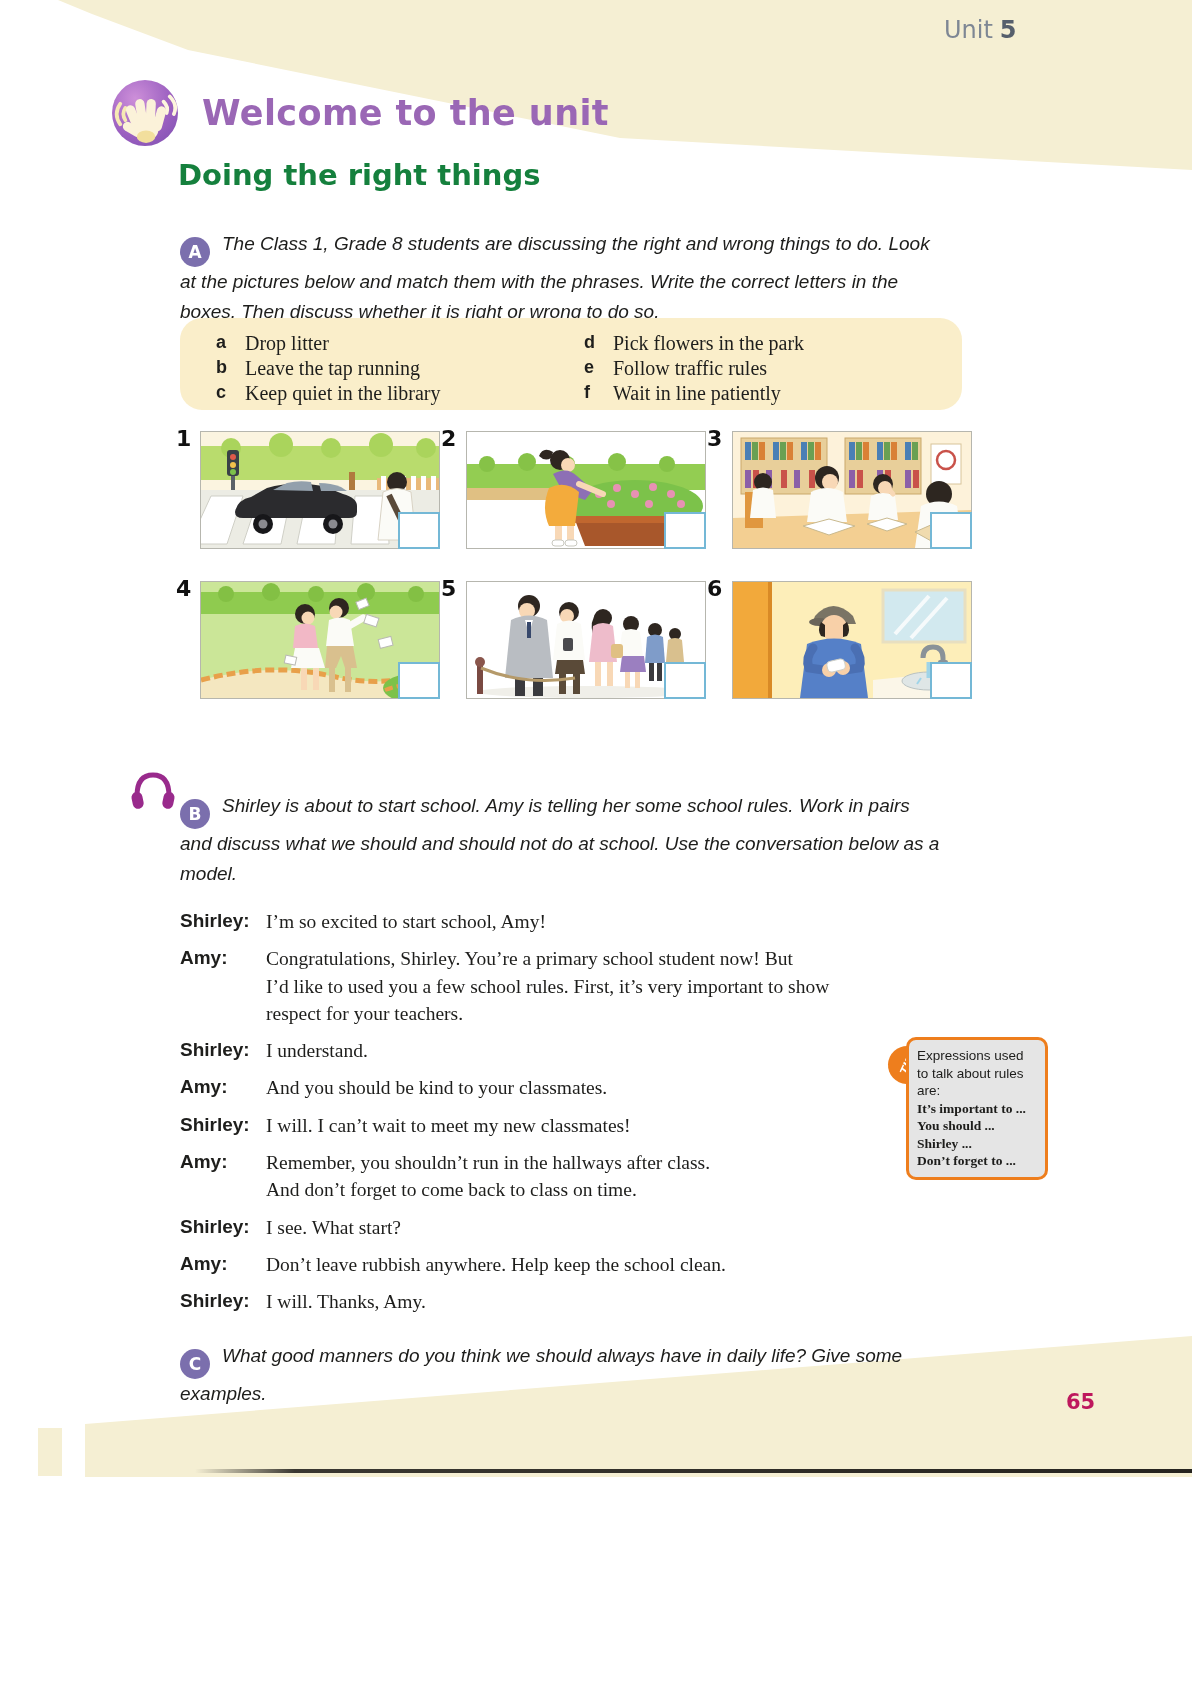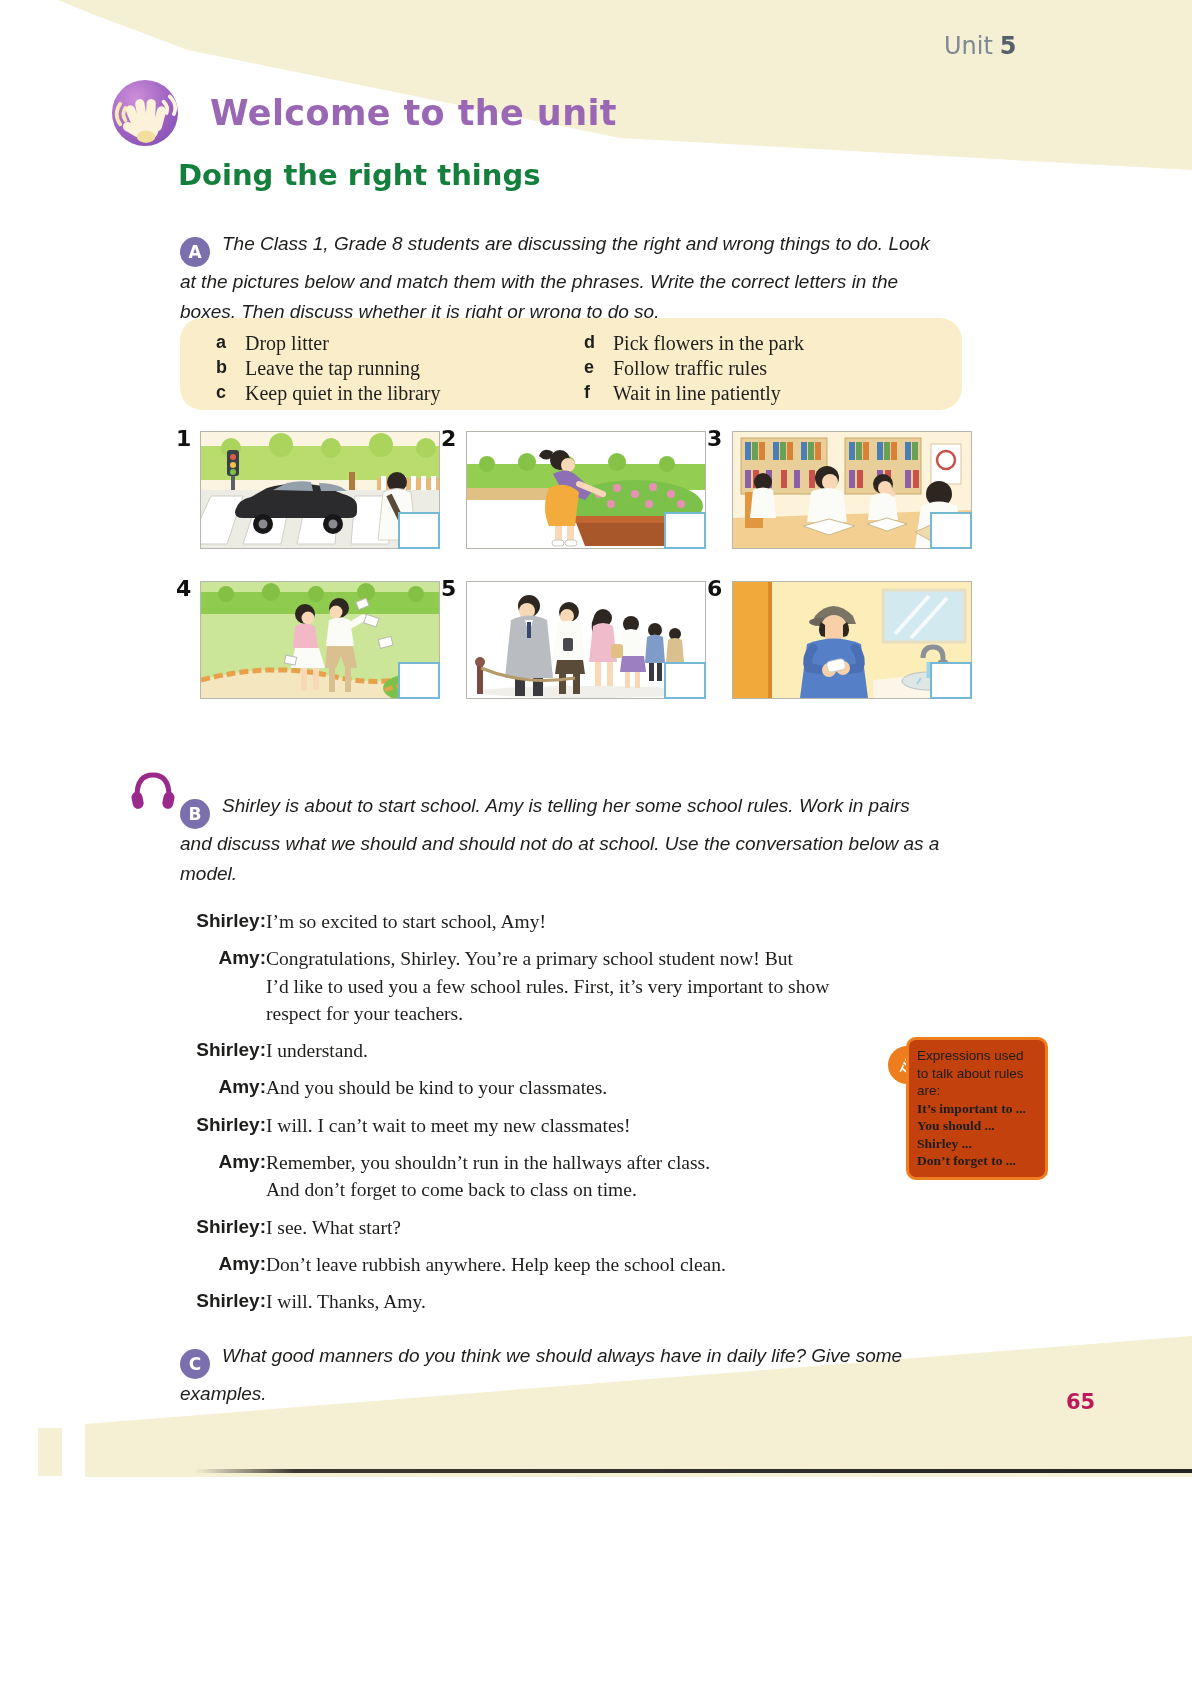--- a/index.html
+++ b/index.html
@@ -7,23 +7,23 @@
         font-family:"Liberation Sans",sans-serif;color:#1e1e1c;}
   
   .band-top{position:absolute;left:0;top:0;width:1192px;height:182px;background:#f5efd3;
             clip-path:polygon(58px 0,1192px 0,1192px 170px,620px 138px,188px 50px,92px 14px);}
   .band-bottom{position:absolute;left:0;top:1330px;width:1192px;height:148px;background:#f5efd3;
             clip-path:polygon(85px 94px,1192px 6px,1192px 147px,85px 147px);}
   .band-patch{position:absolute;left:38px;top:1428px;width:24px;height:48px;background:#f5efd3;}
   .edge-line{position:absolute;left:195px;right:0;top:1469px;height:4px;
             background:linear-gradient(to right,rgba(38,36,31,0),rgba(38,36,31,.9) 10%,#26241f);}
   
-  .unit{position:absolute;top:32px;left:944px;font-size:24px;color:#7e8794;font-family:"DejaVu Sans",sans-serif;}
+  .unit{position:absolute;top:16px;left:944px;font-size:24px;color:#7e8794;font-family:"DejaVu Sans",sans-serif;}
   .unit .n{color:#565f6c;font-weight:700;margin-left:7px;}
-  .welcome{position:absolute;left:112px;top:80px;display:flex;align-items:center;gap:32px;}
+  .welcome{position:absolute;left:112px;top:80px;display:flex;align-items:center;gap:24px;}
   .wicon{width:66px;height:66px;border-radius:50%;flex:none;
          background:radial-gradient(circle at 35% 28%,#cd8fd9,#9a5fc0 58%,#7b4fae);}
   .wtitle{font-size:35px;font-weight:700;color:#9a67b5;letter-spacing:.4px;font-family:"DejaVu Sans",sans-serif;}
   .subtitle{position:absolute;left:178px;top:158px;font-size:29px;font-weight:700;color:#15803d;
             font-family:"DejaVu Sans",sans-serif;}
   
   .intro{position:absolute;white-space:pre-line;font-style:italic;font-size:19px;line-height:1.55;color:#1d1d1b;}
   .introA{left:180px;top:210px;width:800px;}
   .introB{left:180px;top:772px;width:810px;}
   .introC{left:180px;top:1322px;width:810px;}
@@ -38,27 +38,27 @@
   .pitem{display:flex;gap:15px;font-family:"Liberation Serif",serif;font-size:20px;line-height:1.25;}
   .pletter{font-family:"Liberation Sans",sans-serif;font-weight:700;font-size:18px;width:14px;flex:none;}
   
   .pic{position:absolute;width:238px;height:116px;border:1px solid #b6b6ae;background:#fff;}
   .pic svg{display:block;}
   .pnum{position:absolute;font-weight:700;font-size:22px;font-family:"DejaVu Sans",sans-serif;color:#111;}
   .abox{position:absolute;right:-1px;bottom:-1px;width:38px;height:33px;background:#fff;border:2px solid #74b8d6;}
   
   .dialogue{position:absolute;left:180px;top:908px;width:785px;}
   .drow{display:flex;margin-bottom:10px;}
-  .spk{width:86px;flex:none;font-weight:700;font-size:19px;padding-top:2px;text-align:right;}
+  .spk{width:86px;flex:none;font-weight:700;font-size:19px;padding-top:2px;}
   .utt{font-family:"Liberation Serif",serif;font-size:19.5px;line-height:1.4;white-space:pre-line;width:699px;}
   
   .tipbadge{position:absolute;left:888px;top:1046px;width:38px;height:38px;border-radius:50%;background:#ee7e1d;
             color:#fff;display:flex;align-items:center;justify-content:center;font-style:italic;font-weight:700;
             font-size:13px;transform:rotate(-65deg);}
-  .tip{position:absolute;left:906px;top:1037px;width:120px;background:#c2410c;border:3px solid #ee7e1d;
+  .tip{position:absolute;left:906px;top:1037px;width:120px;background:#e5e5e5;border:3px solid #ee7e1d;
        border-radius:10px;padding:7px 8px;font-size:13.5px;line-height:1.3;color:#1d1d1b;}
   .tip .expr{font-weight:700;font-family:Liberation Serif, serif;}
   .pageno{position:absolute;left:1066px;top:1390px;font-weight:700;font-size:21px;color:#be185d;
           font-family:"DejaVu Sans",sans-serif;}
 </style>
 </head>
 <body>
 
 <div class="page">
 

